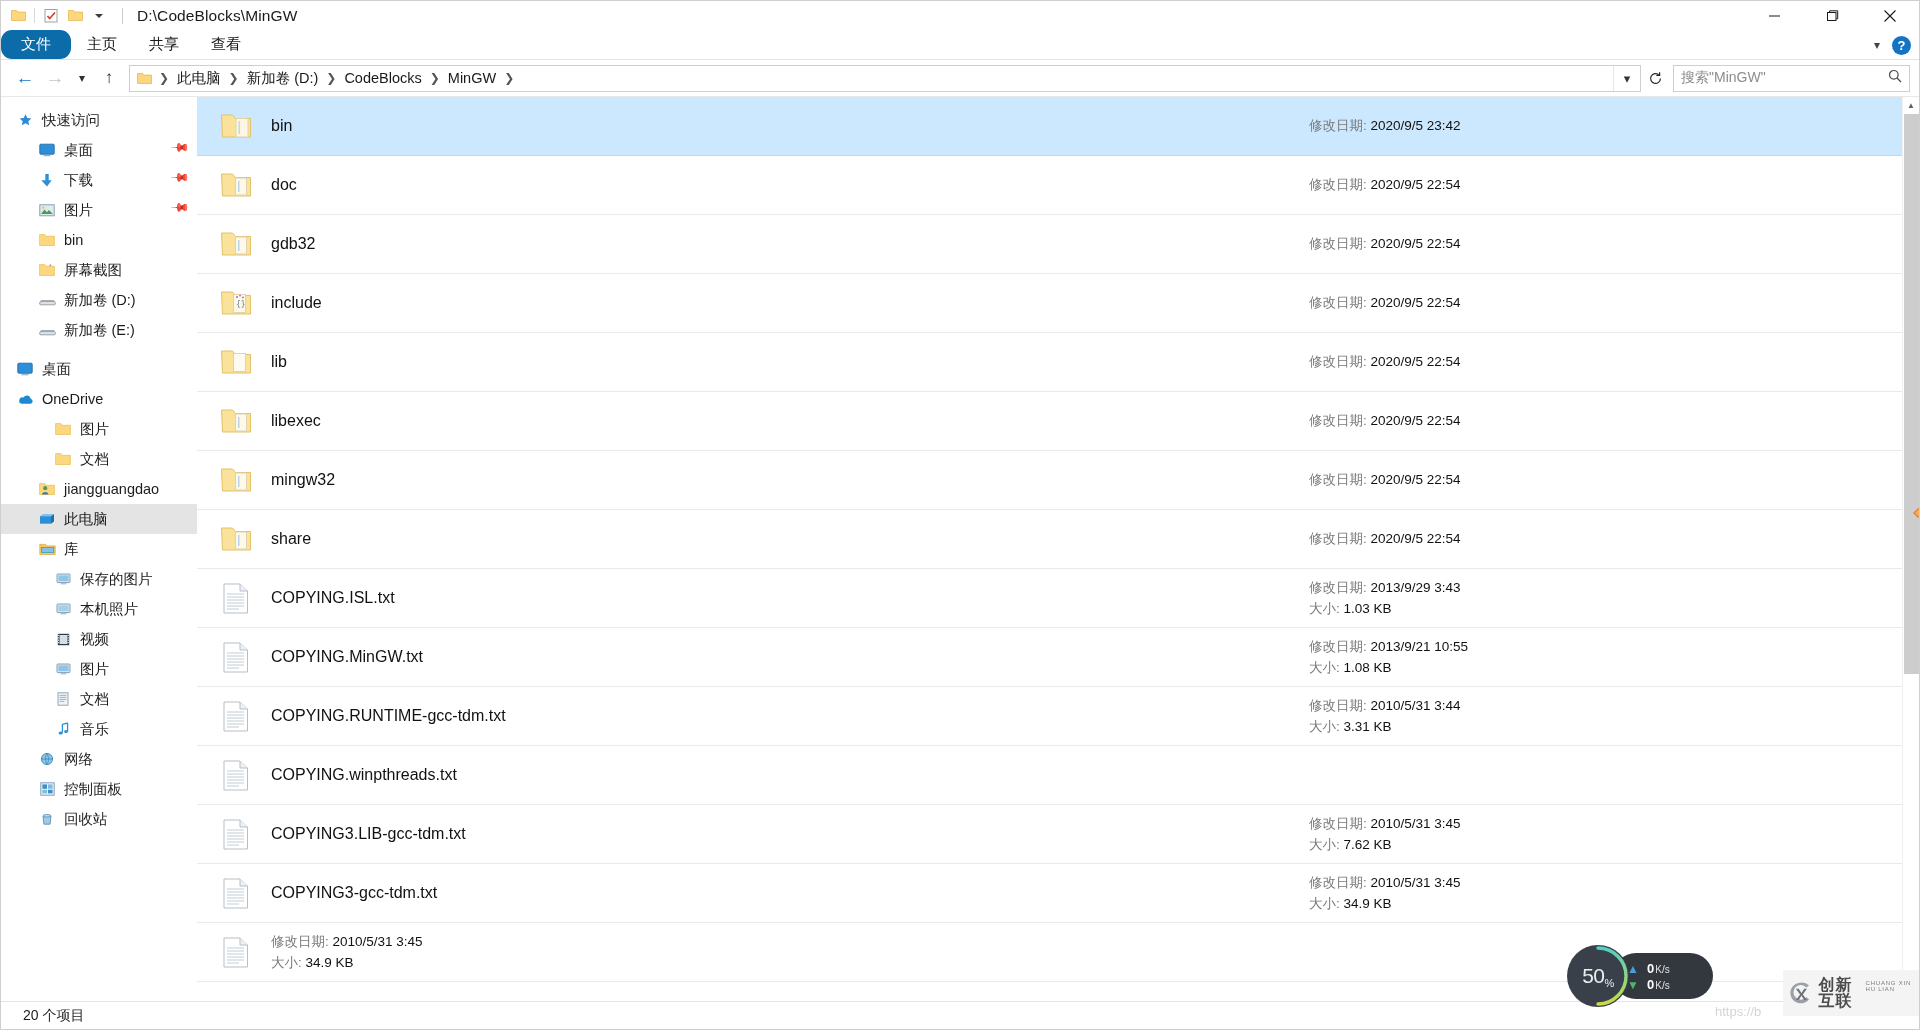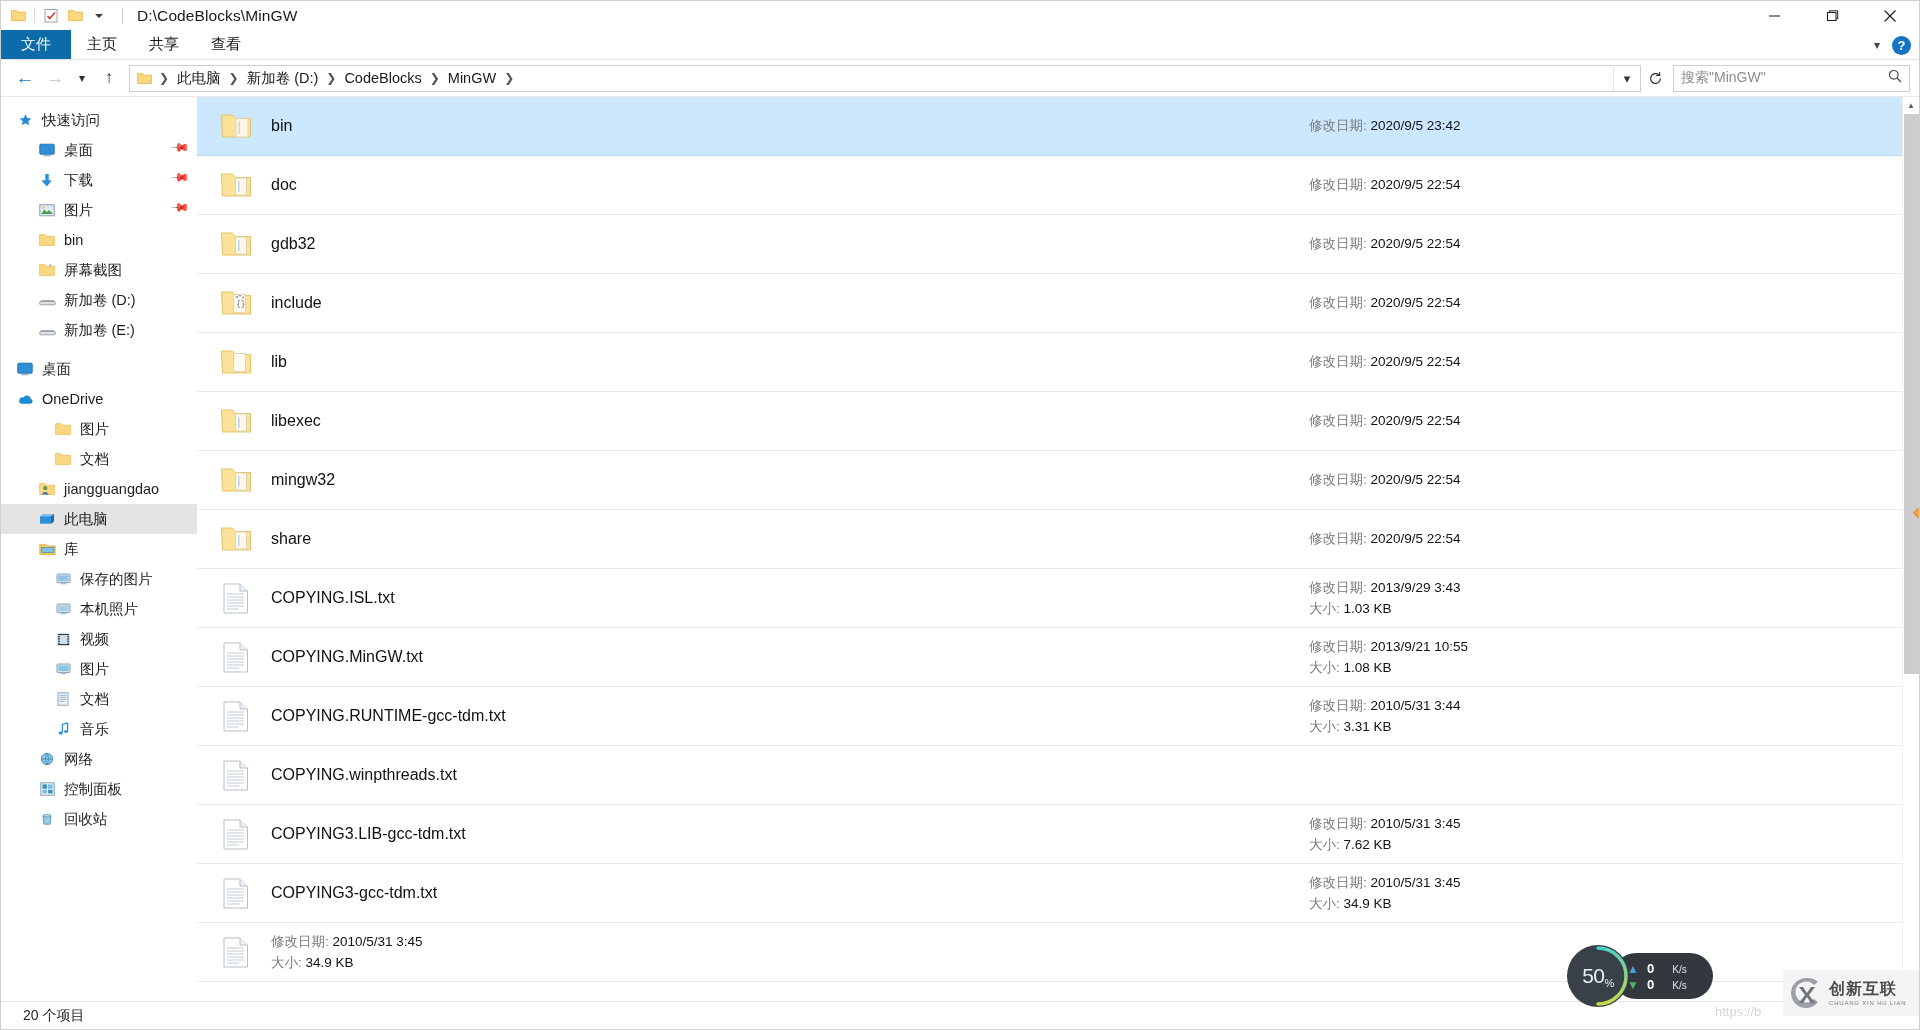--- a/index.html
+++ b/index.html
@@ -61,21 +61,21 @@
     border-bottom: 1px solid #e3e3e3;
   }
   .tab {
     display: flex; align-items: center; justify-content: center;
     padding: 0 16px;
     font-size: 15px; color: #1a1a1a;
     min-width: 56px;
   }
   .tab.file {
     background: #0c6ca9; color: #ffffff;
-    min-width: 64px; padding: 0 20px;
+    min-width: 64px; padding: 0 20px; border-radius: 11px;
   }
   .ribbon-right { position: absolute; right: 8px; top: 0; height: 30px; display: flex; align-items: center; gap: 12px; }
   .chev-sm { color: #444; font-size: 12px; }
   .help-circle {
     width: 19px; height: 19px; border-radius: 50%;
     background: #1474c4; color: #fff;
     display: flex; align-items: center; justify-content: center;
     font-size: 13px; font-weight: bold;
   }
 
@@ -235,21 +235,21 @@
   }
   .perf-right {
     position: absolute; left: 46px; top: 8px;
     width: 100px; height: 46px;
     background: #33383f; border-radius: 23px;
     display: flex; flex-direction: column; justify-content: center;
     padding-left: 34px; gap: 1px;
   }
   .perf-line { display: flex; align-items: baseline; color: #ffffff; }
   .perf-num { font-size: 13px; font-weight: bold; }
-  .perf-unit { font-size: 10px; opacity: .85; margin-left: 18px; }
+  .perf-unit { font-size: 10px; opacity: .85; margin-left: 1px; }
   .perf-arrow { position: absolute; left: 14px; font-size: 12px; }
   .perf-arrow.up { top: 9px; color: #4a9ede; }
   .perf-arrow.down { top: 25px; color: #4fb36b; }
   .gauge {
     position: absolute; left: 0; top: 0;
     width: 62px; height: 62px; border-radius: 50%;
     background: #3a4049;
     display: flex; align-items: center; justify-content: center;
     z-index: 2;
   }
@@ -261,21 +261,21 @@
     position: absolute; left: 1714px; top: 1003px;
     font-size: 13px; color: #d5d5d5;
   }
   .wm-logo {
     position: absolute; left: 1782px; top: 969px;
     width: 136px; height: 46px;
     background: #f4f4f4;
     display: flex; align-items: center; gap: 6px;
     padding-left: 6px;
   }
-  .wm-logo-text { display: flex; flex-direction: column; line-height: 1; }
+  .wm-logo-text { display: flex; flex-direction: row; line-height: 1; }
   .wm-cn { font-size: 16px; color: #4c4c4c; font-weight: bold; letter-spacing: 1px; }
   .wm-py { font-size: 6px; color: #7d7d7d; letter-spacing: 0.8px; margin-top: 3px; }
 </style>
 </head>
 <body>
 
 <div class="window">
 
   <div class="titlebar">
     <div class="qat">

